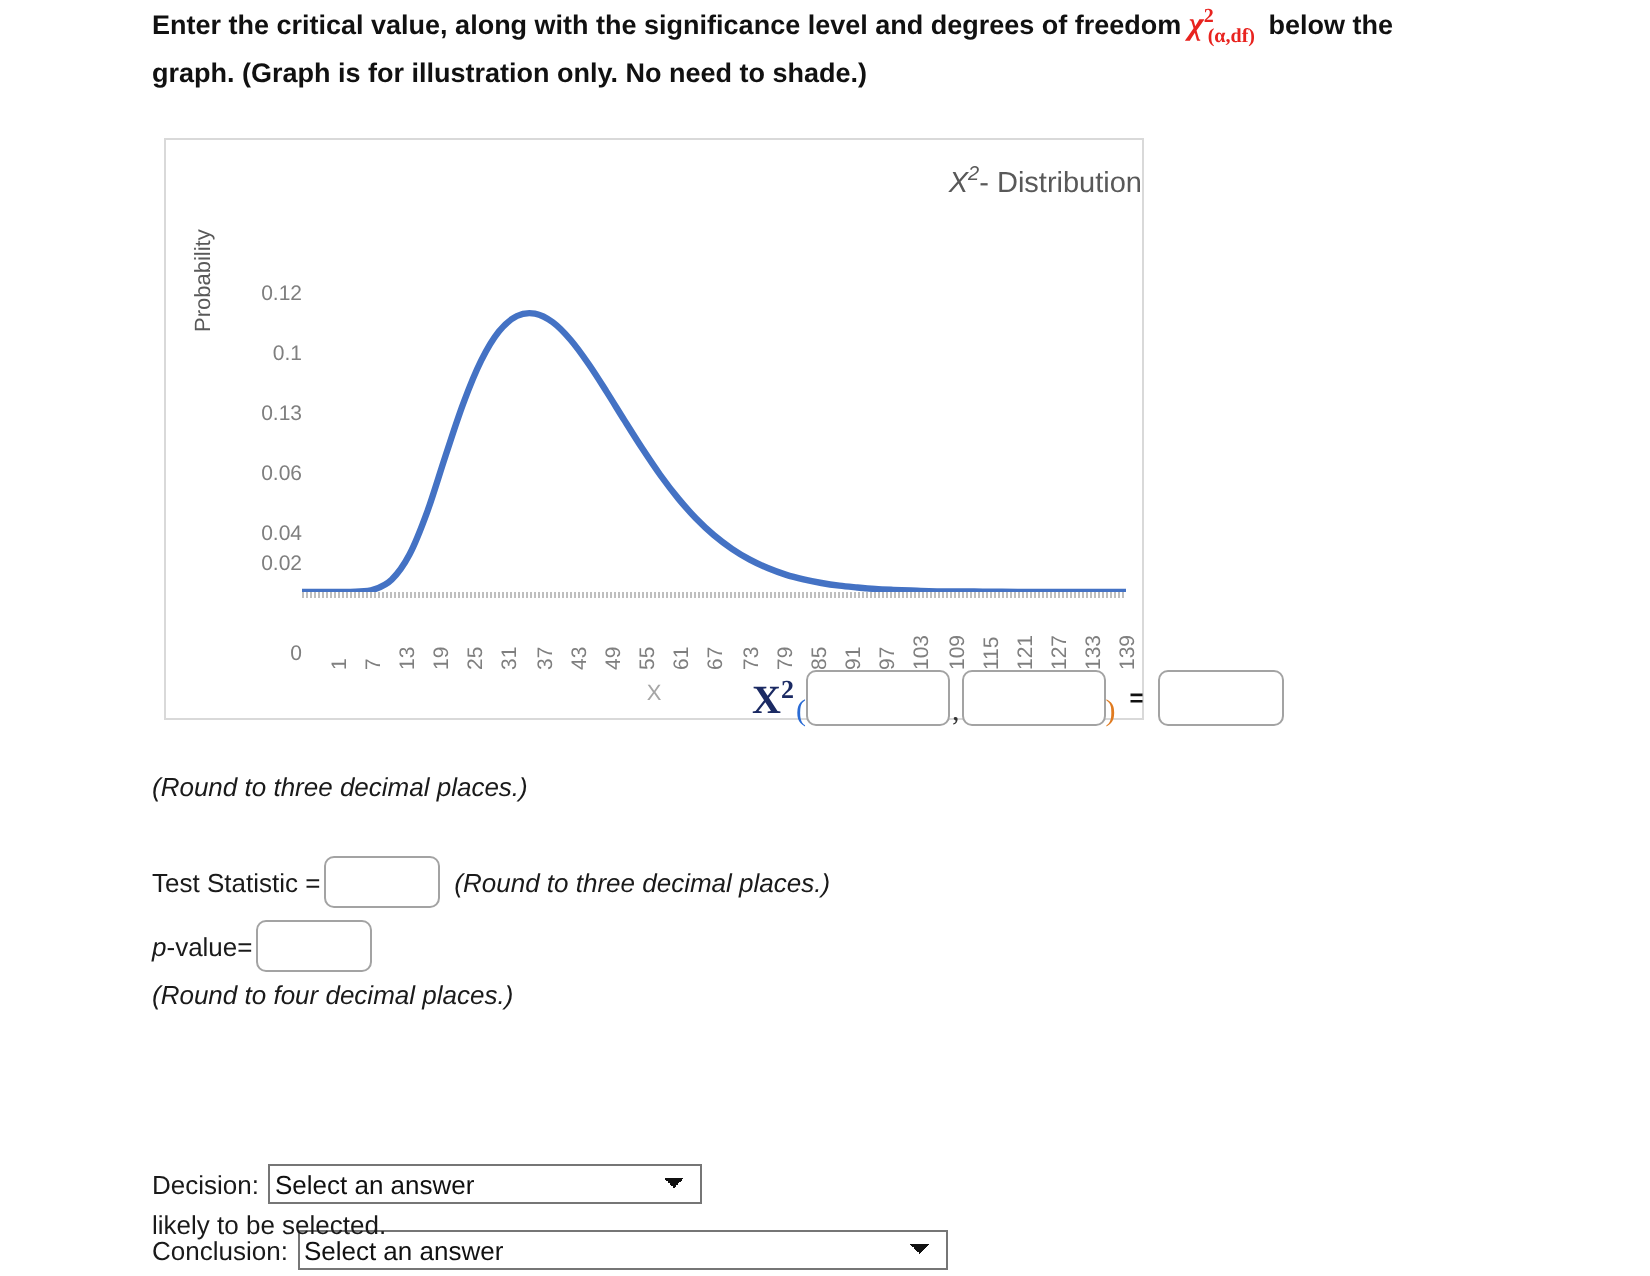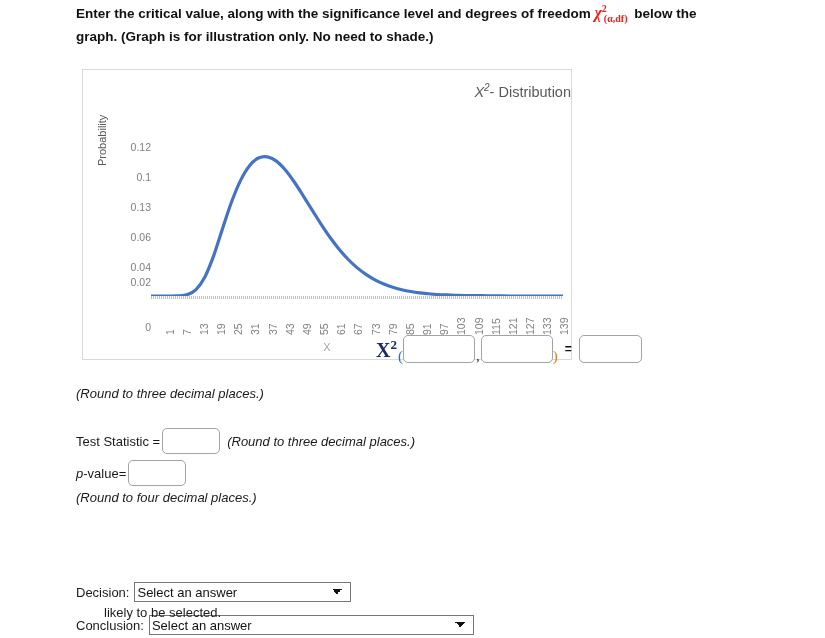--- a/index.html
+++ b/index.html
@@ -277,21 +277,20 @@
   }
   .dd-decision { width: 217px; }
   .dd-conclusion { width: 325px; }
   .tail-text { margin-left: 5px; }
   .tail-text2 {
     position: absolute;
     left: 76px;
     top: 605px;
     font-size: 13px;
     color: #1a1a1a;
-    margin-left: 28px;
   }
 </style>
 </head>
 <body>
 
 <div class="prompt">
   <span>Enter the critical value, along with the significance level and degrees of freedom </span><span class="chi-red"><span>χ</span><span class="sup">2</span><span class="sub">(α,df)</span></span><span> below the</span><br>
   <span>graph. (Graph is for illustration only. No need to shade.)</span>
 </div>
 

